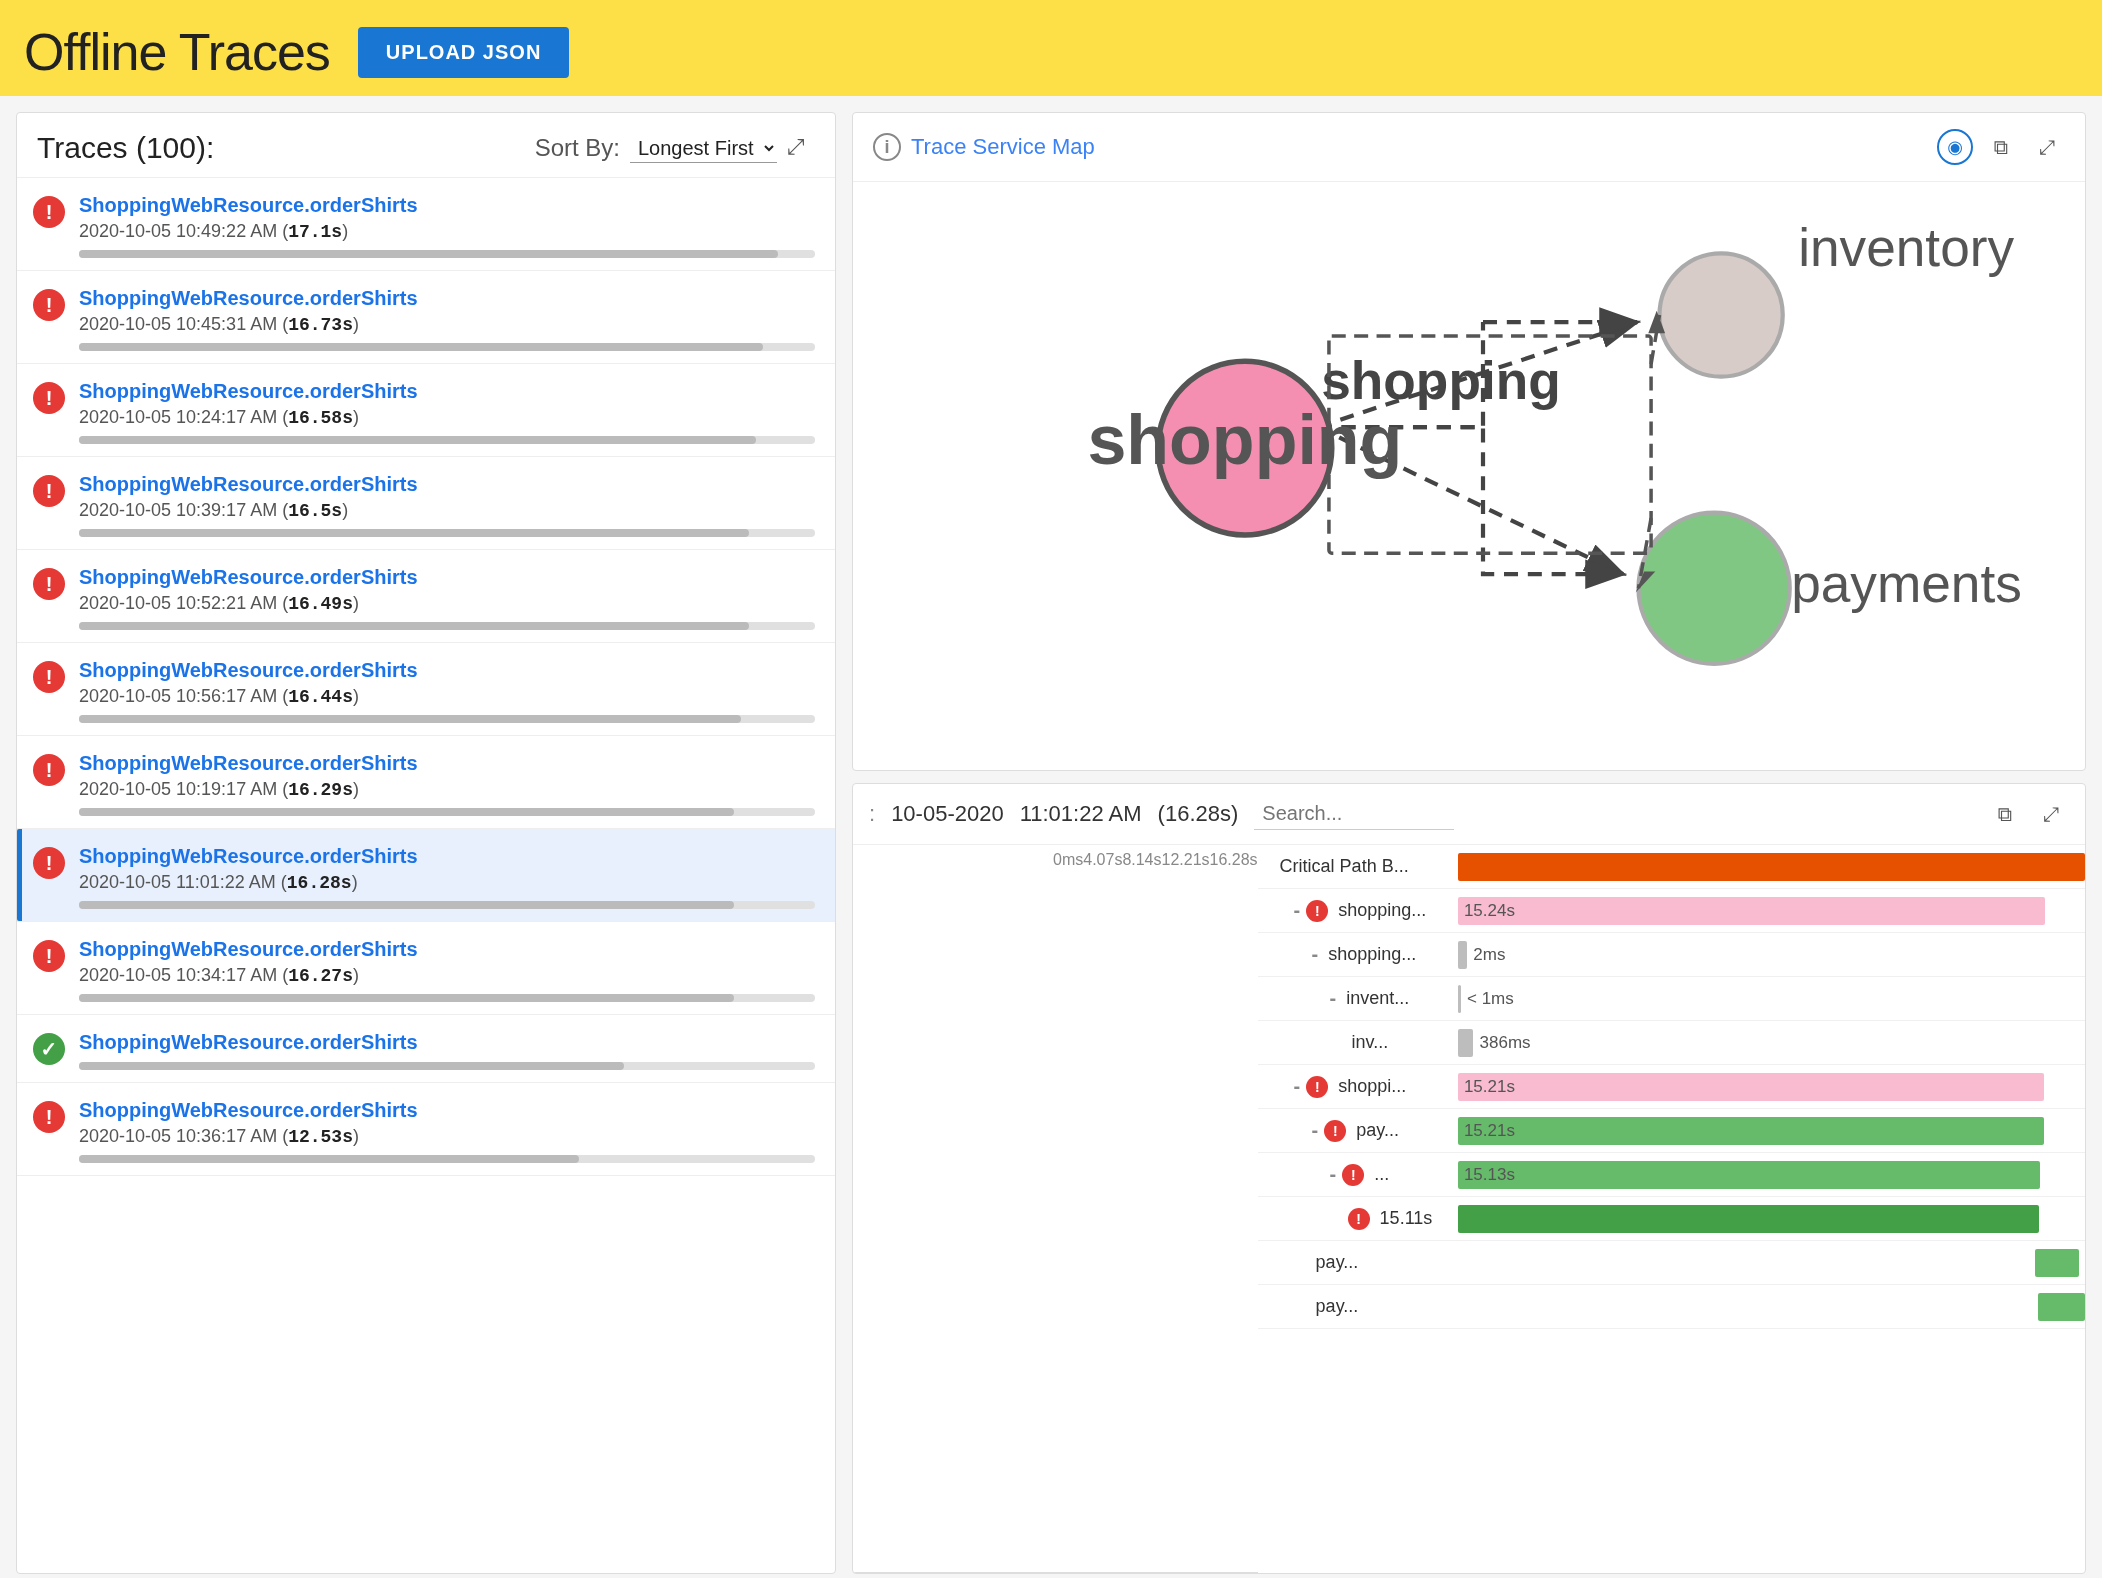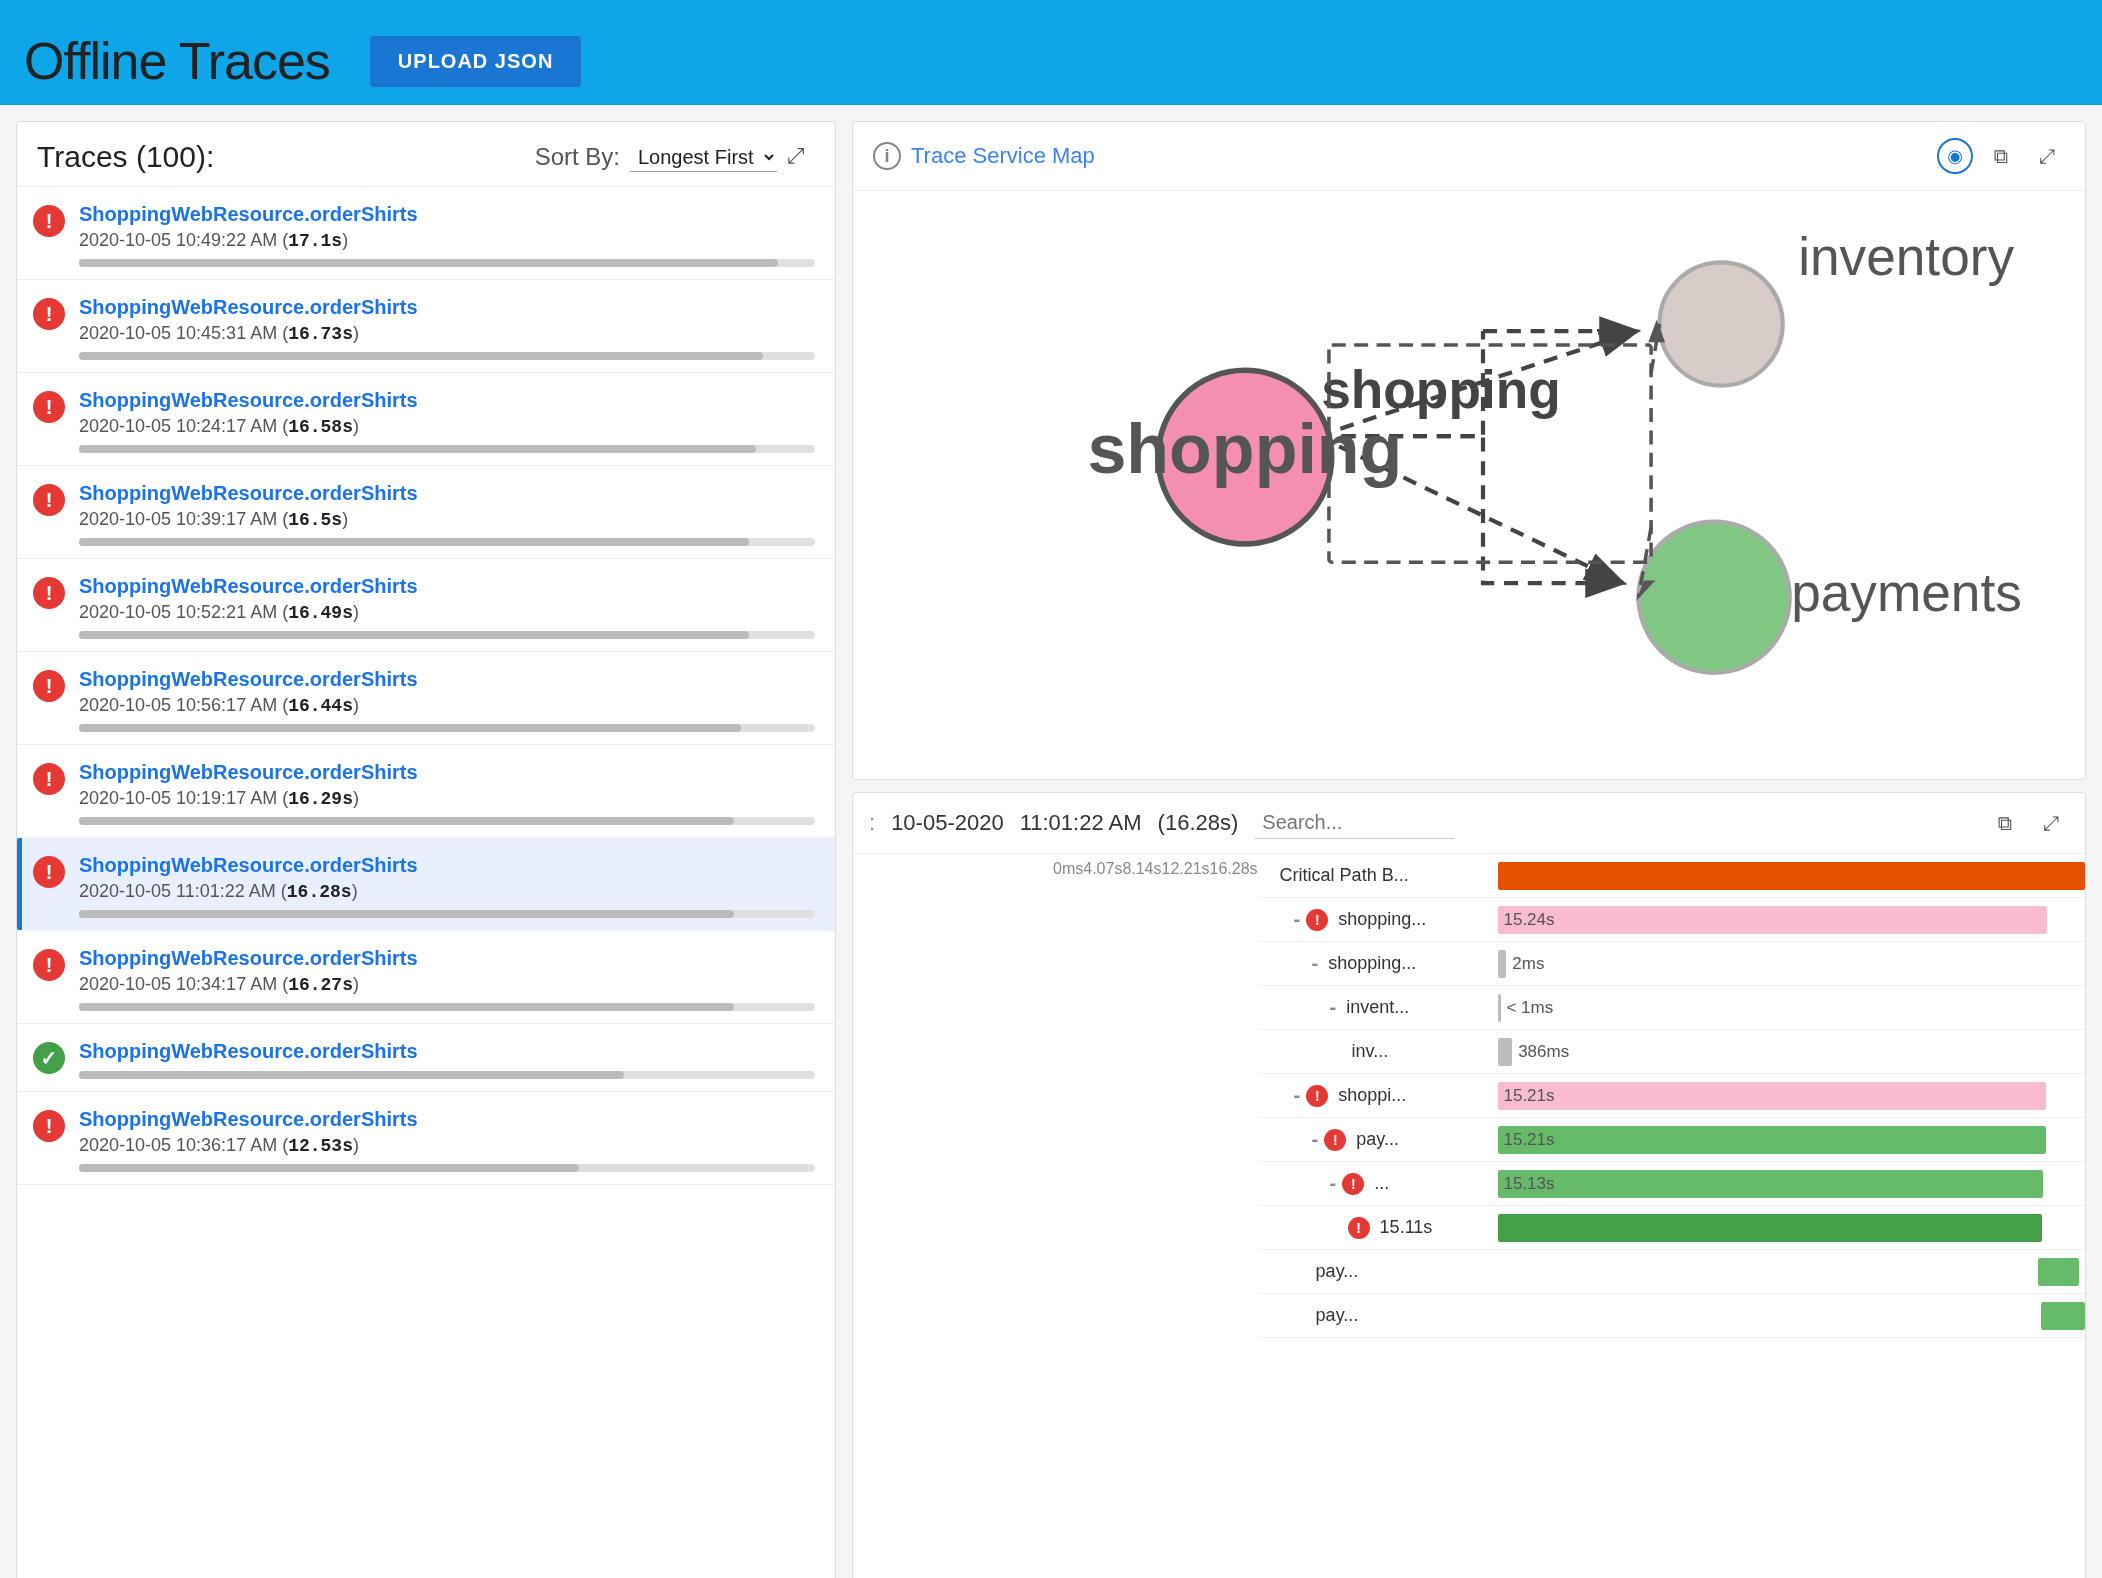--- a/index.html
+++ b/index.html
@@ -7,23 +7,23 @@
       font-family: -apple-system, BlinkMacSystemFont, 'Segoe UI', Arial, sans-serif;
       background: #f5f5f5;
       width: 2102px;
       min-height: 1578px;
       overflow: hidden;
     }
 
     .header {
       display: flex;
       align-items: center;
-      padding: 31px 24px 14px 24px;
-      background: #0ea5e9;
-      gap: 40px;
+      padding: 22px 24px 14px 24px;
+      background: #fde047;
+      gap: 28px;
     }
     .page-title {
       font-size: 52px;
       font-weight: 400;
       color: #222;
       letter-spacing: -1px;
     }
     .upload-btn {
       background: #1976d2;
       color: #fff;
@@ -293,21 +293,20 @@
 
     .timeline-rows {
       flex: 1;
       overflow-y: auto;
     }
     .timeline-row {
       display: flex;
       align-items: center;
       height: 44px;
       border-bottom: 1px solid #f0f0f0;
-      gap: 40px;
     }
     .row-label {
       width: 200px;
       flex-shrink: 0;
       font-size: 18px;
       color: #333;
       padding: 0 12px;
       white-space: nowrap;
       overflow: hidden;
       text-overflow: ellipsis;

